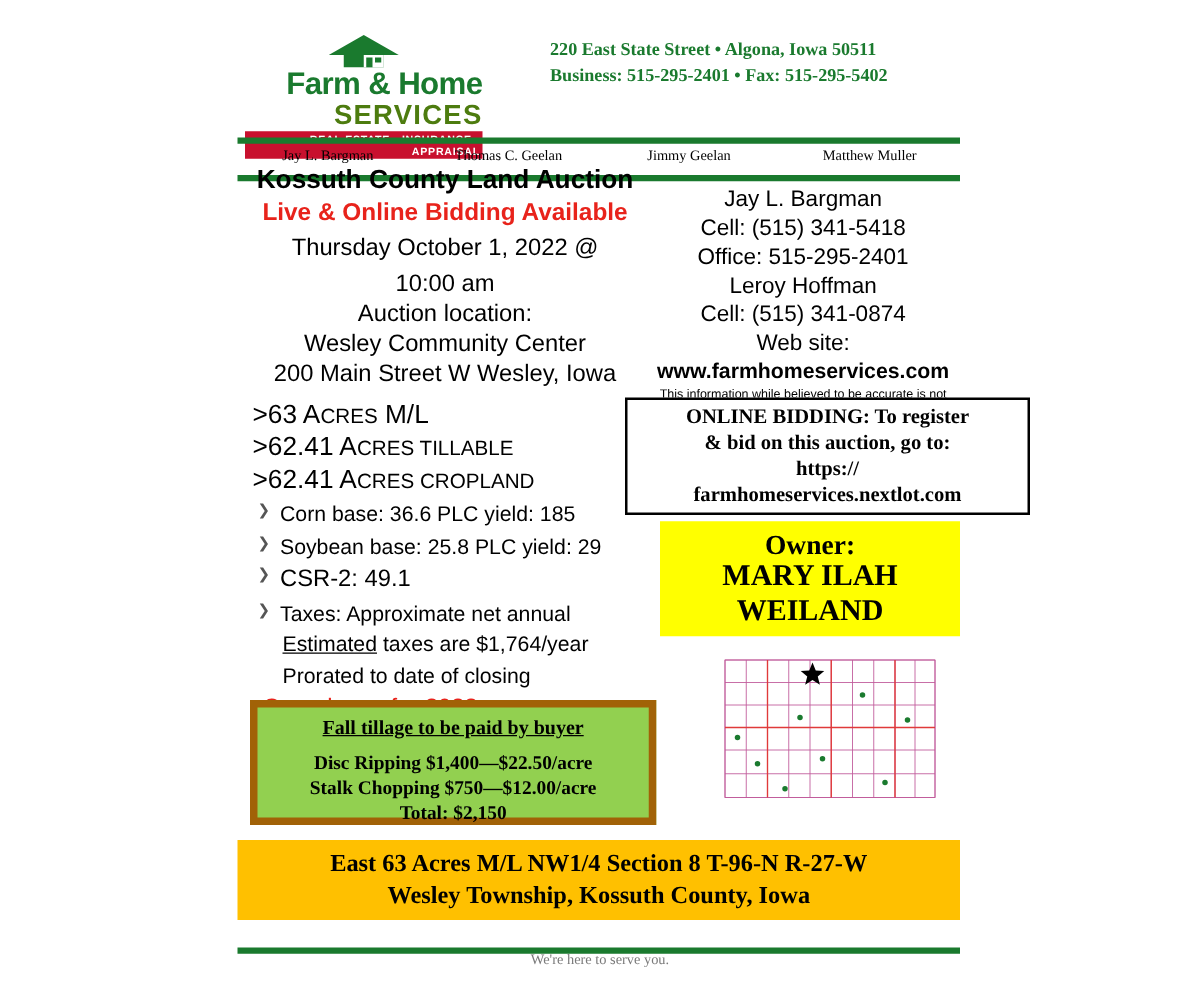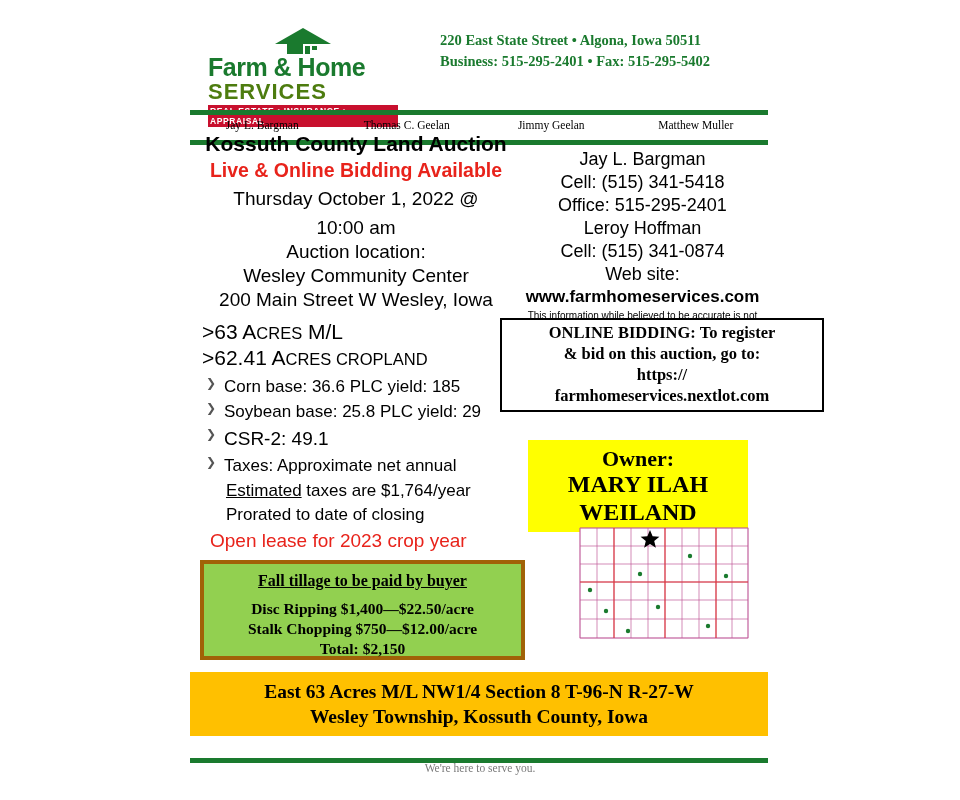--- a/index.html
+++ b/index.html
@@ -22,24 +22,24 @@
 
   
   .header {
     position: absolute;
     left: 0; top: 0;
     width: 960px;
     height: 112px;
   }
   .logo {
     position: absolute;
-    left: 208px;
+    left: 196px;
     top: 28px;
     width: 190px;
-    text-align: left;
+    text-align: right;
   }
   .logo-house {
     position: relative;
     height: 26px;
     margin-bottom: 1px;
   }
   .logo-house svg { display:block; margin: 0 auto; }
   .logo-line1 {
     font-family: "Liberation Sans", sans-serif;
     font-weight: bold;
@@ -238,22 +238,22 @@
     justify-content: center;
     text-align: center;
     font-family: "Liberation Serif", serif;
     font-weight: bold;
     font-size: 16.5px;
     line-height: 1.26;
     padding: 3px 23px;
   }
   .owner-box {
     left: 528px;
-    top: 440px;
-    width: 220px;
+    top: 417px;
+    width: 240px;
     height: 92px;
     background: #ffff00;
     display: flex;
     flex-direction: column;
     align-items: center;
     justify-content: center;
     text-align: center;
   }
   .owner-label {
     font-family: "Liberation Serif", serif;
@@ -266,21 +266,21 @@
     font-weight: bold;
     font-size: 24px;
     line-height: 1.15;
   }
   .tillage-box {
     left: 200px;
     top: 560px;
     width: 325px;
     height: 100px;
     background: #92d050;
-    border: 4px solid #a16207;
+    border: 6px solid #a16207;
     text-align: center;
     padding-top: 8px;
     box-sizing: border-box;
   }
   .tillage-title {
     font-family: "Liberation Serif", serif;
     font-weight: bold;
     font-size: 16px;
     text-decoration: underline;
     margin-bottom: 9px;
@@ -374,20 +374,23 @@
     <div class="live-online">Live &amp; Online Bidding Available</div>
     <div class="date-line">Thursday October 1, 2022 @</div>
     <div class="date-line">10:00 am</div>
     <div class="loc-line">Auction location:</div>
     <div class="loc-line">Wesley Community Center</div>
     <div class="loc-line">200 Main Street W  Wesley, Iowa</div>
 
     <div class="acre-list">
       <div class="acre-item">
         <span>&gt;63 A</span><span class="sc">CRES</span><span> M/L</span>
+      </div>
+      <div class="acre-item">
+        <span>&gt;62.41 A</span><span class="sc">CRES</span><span class="sc"> TILLABLE</span>
       </div>
       <div class="acre-item">
         <span>&gt;62.41 A</span><span class="sc">CRES</span><span class="sc"> CROPLAND</span>
       </div>
     </div>
 
     <div class="bullets">
       <div class="bullet-row">
         <span class="arrow">❯</span>
         <span>Corn base: 36.6  PLC yield: 185</span>

